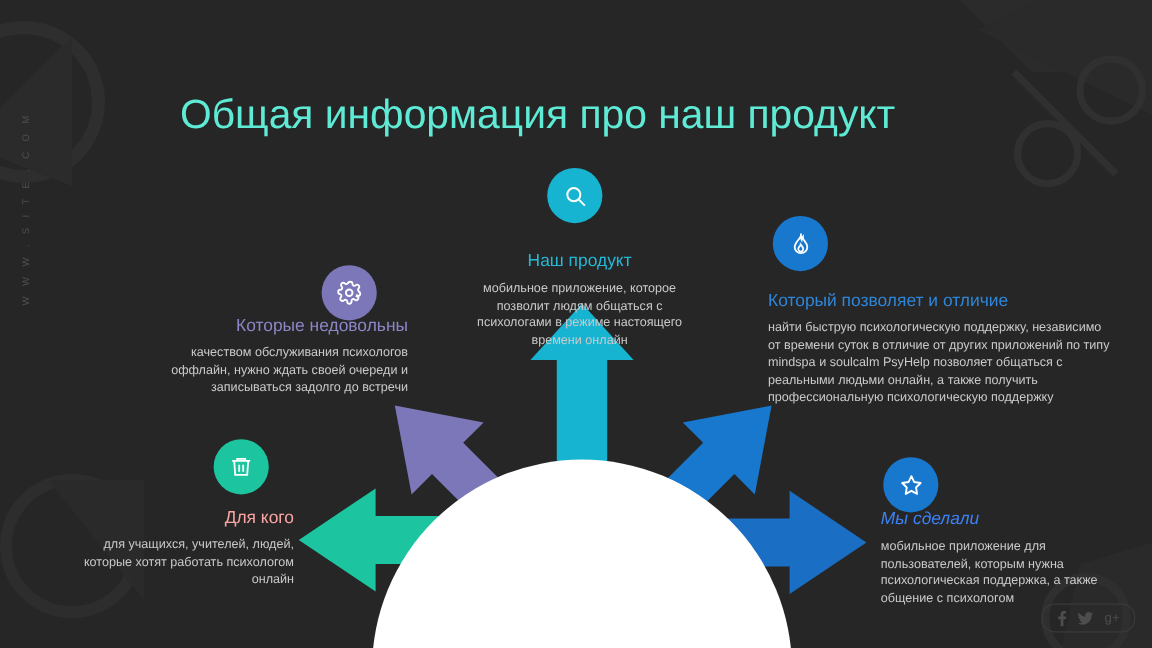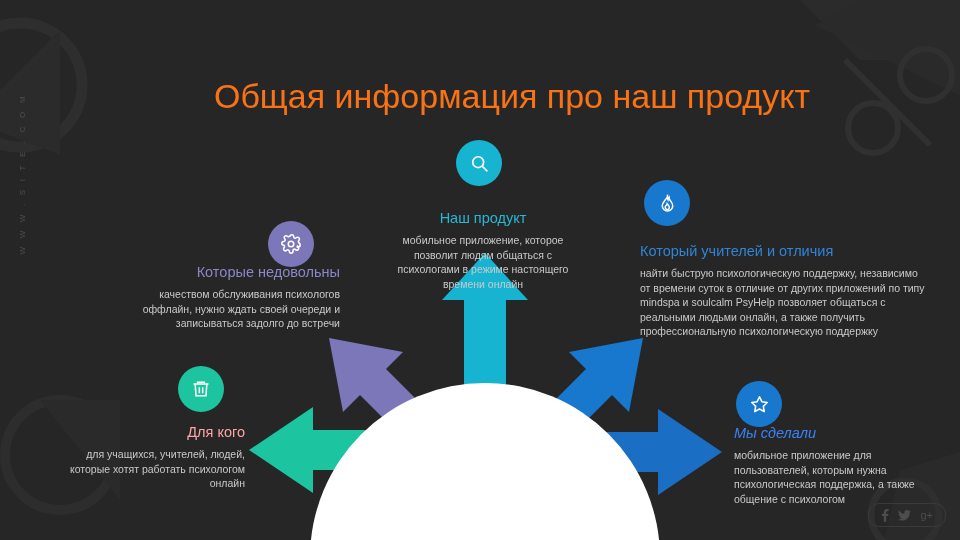--- a/index.html
+++ b/index.html
@@ -20,21 +20,21 @@
   .vurl{
     position:absolute;left:-38px;top:190px;width:120px;
     transform:rotate(-90deg);transform-origin:50% 50%;
     font-size:8px;letter-spacing:3.2px;color:#4f4f4f;
     text-align:center;white-space:nowrap;
   }
 
   
   .title{
     position:absolute;left:150px;top:52px;width:660px;
-    text-align:right;color:#f97316;
+    text-align:left;color:#5eead4;
     font-size:34px;line-height:43px;font-weight:400;
   }
 
   
   .graphic{position:absolute;left:0;top:0;width:960px;height:540px;}
 
   
   .badge{
     position:absolute;width:46px;height:46px;border-radius:50%;
     display:flex;align-items:center;justify-content:center;
@@ -177,21 +177,21 @@
     <p class="p">для учащихся, учителей, людей, которые хотят работать психологом онлайн</p>
   </div>
 
   <div class="blk blk-product">
     <p class="h">Наш продукт</p>
     <p class="p">мобильное приложение, которое позволит людям общаться с психологами в режиме
 настоящего времени онлайн</p>
   </div>
 
   <div class="blk blk-allows">
-    <p class="h">Который учителей и отличия</p>
+    <p class="h">Который позволяет и отличие</p>
     <p class="p">найти быструю психологическую поддержку, независимо
 от времени суток
 в отличие от других приложений по типу mindspa и soulcalm PsyHelp позволяет общаться с реальными людьми онлайн, а также получить профессиональную психологическую поддержку</p>
   </div>
 
   <div class="blk blk-wedid">
     <p class="h">Мы сделали</p>
     <p class="p">мобильное приложение для пользователей, которым нужна психологическая поддержка, а также общение с психологом</p>
   </div>
 

